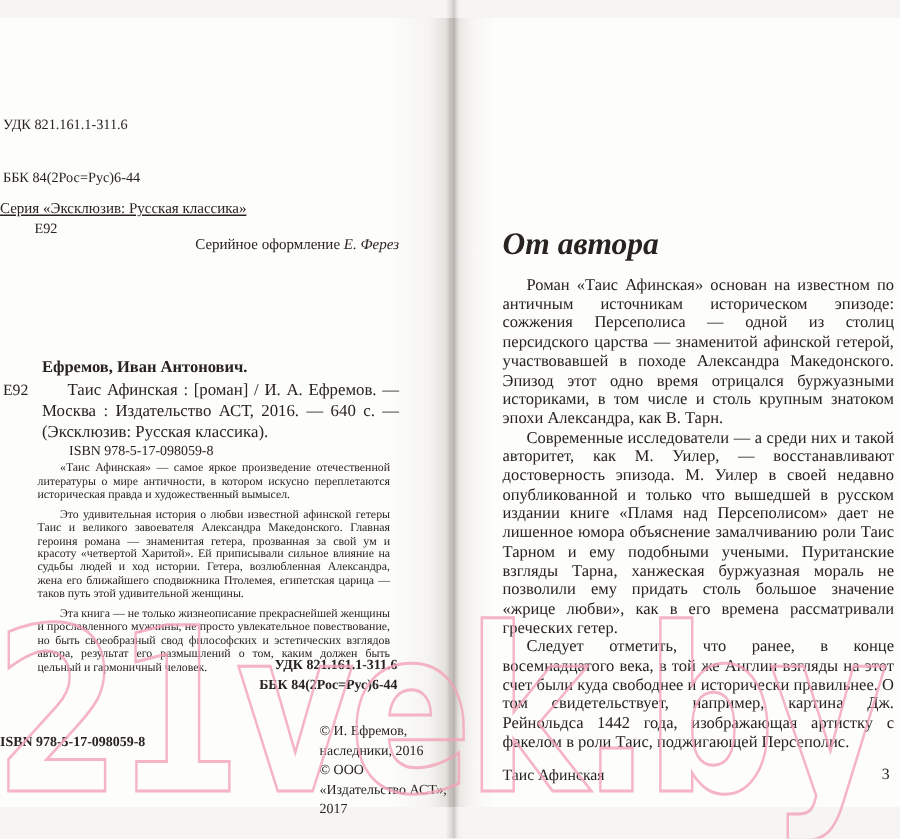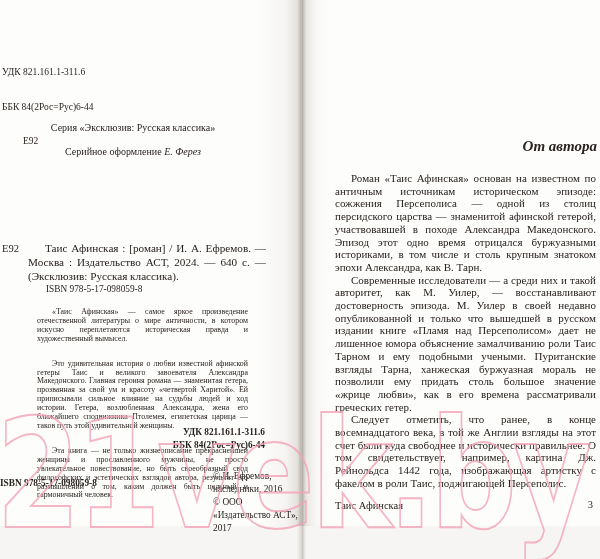--- a/index.html
+++ b/index.html
@@ -3,64 +3,64 @@
 <meta charset="utf-8">
 <style>
   html,body{margin:0;padding:0;}
   body{
     width:600px;height:559px;overflow:hidden;position:relative;
     background:#f6f5f3;
     font-family:"Liberation Serif", serif;
     color:#29231f;
   }
   #stage{position:absolute;inset:0;}
-  .page{position:absolute;top:0;height:526px;}
+  .page{position:absolute;top:12px;height:526px;}
   .page-left{
     left:0;width:301px;
     background:linear-gradient(90deg,#fdfdfc 0%,#fdfdfc 86%,#f5f4f2 95%,#e3e0dc 99%,#cfcac5 100%);
   }
   .page-right{
     left:301px;width:299px;
     background:linear-gradient(90deg,#d6d1cc 0%,#ebe9e6 2%,#f8f7f5 5%,#fdfdfc 10%,#fdfdfc 100%);
   }
   .gutter{
     position:absolute;top:0;left:297px;width:10px;height:559px;
     background:linear-gradient(90deg,rgba(90,80,70,0) 0%,rgba(90,80,70,.18) 45%,rgba(90,80,70,.28) 55%,rgba(90,80,70,.05) 80%,rgba(90,80,70,0) 100%);
   }
   .abs{position:absolute;}
 
   
   .codes-top{left:2px;top:44px;font-size:9.5px;line-height:11.5px;white-space:pre;}
   .codes-top .indent{margin-left:21px;}
-  .series{left:0;top:122px;width:266px;text-align:center;font-size:10px;}
-  .series-design{left:0;top:146px;width:266px;text-align:center;font-size:10px;}
+  .series{left:0;top:122px;width:266px;font-size:10px;text-decoration:underline;}
+  .series-design{left:0;top:146px;width:266px;text-align:right;font-size:10px;}
   .series-design .it{font-style:italic;}
   .author-head{left:28px;top:227px;font-size:11px;font-weight:bold;}
   .card-letter{left:2px;top:243px;font-size:10.5px;}
   .card-text{
     left:28px;top:241px;width:238px;
     font-size:11.2px;line-height:14px;text-align:justify;text-indent:17px;
   }
   .card-isbn{left:46px;top:284px;font-size:9.3px;}
   .annotation{
     left:21px;top:292px;width:243px;
     font-size:7.9px;line-height:8.9px;text-align:justify;
   }
-  .annotation p{margin:16px;text-indent:15px;}
+  .annotation p{margin:4px;text-indent:15px;}
   .codes-bottom{
     left:115px;top:426px;width:150px;text-align:right;
     font-size:9.3px;line-height:13px;font-weight:bold;
   }
   .isbn-bottom{left:0px;top:478px;font-size:9.3px;font-weight:bold;}
   .copyright{left:213px;top:470px;font-size:9.3px;line-height:13px;font-weight:normal;}
 
   
   .chapter-title{
-    left:34px;top:138px;width:262px;text-align:right;
-    font-size:15px;font-style:italic;font-weight:bold;
+    left:34px;top:138px;width:262px;text-align:left;
+    font-size:21px;font-style:italic;font-weight:bold;
   }
   .body-text{
     left:34px;top:172px;width:261px;
     font-size:11px;line-height:12.7px;text-align:justify;font-family:Liberation Serif, serif;
   }
   .body-text p{margin:0;text-indent:16px;}
   .footer-title{left:34px;top:500px;font-size:10.5px;}
   .page-num{left:240px;top:499px;width:52px;text-align:right;font-size:10.5px;}
 
   
@@ -85,23 +85,24 @@
       <div>ББК 84(2Рос=Рус)6-44</div>
       <div class="indent">Е92</div>
     </div>
 
     <div class="abs series">Серия «Эксклюзив: Русская классика»</div>
 
     <div class="abs series-design">
       <span>Серийное оформление </span><span class="it">Е. Ферез</span>
     </div>
 
+    <div class="abs author-head">Ефремов, Иван Антонович.</div>
 
     <div class="abs card-letter">Е92</div>
-    <div class="abs card-text">Таис Афинская : [роман] / И. А. Ефремов. — Москва : Издательство АСТ, 2024. — 640 с. — (Эксклюзив: Русская классика).</div>
+    <div class="abs card-text">Таис Афинская : [роман] / И. А. Ефремов. — Москва : Издательство АСТ, 2016. — 640 с. — (Эксклюзив: Русская классика).</div>
 
     <div class="abs card-isbn">ISBN 978-5-17-098059-8</div>
 
     <div class="abs annotation">
       <p>«Таис Афинская» — самое яркое произведение отечественной литературы о мире античности, в котором искусно переплетаются историческая правда и художественный вымысел.</p>
       <p>Это удивительная история о любви известной афинской гетеры Таис и великого завоевателя Александра Македонского. Главная героиня романа — знаменитая гетера, прозванная за свой ум и красоту «четвертой Харитой». Ей приписывали сильное влияние на судьбы людей и ход истории. Гетера, возлюбленная Александра, жена его ближайшего сподвижника Птолемея, египетская царица — таков путь этой удивительной женщины.</p>
       <p>Эта книга — не только жизнеописание прекраснейшей женщины и прославленного мужчины, не просто увлекательное повествование, но быть своеобразный свод философских и эстетических взглядов автора, результат его размышлений о том, каким должен быть цельный и гармоничный человек.</p>
     </div>
 
     <div class="abs codes-bottom">

